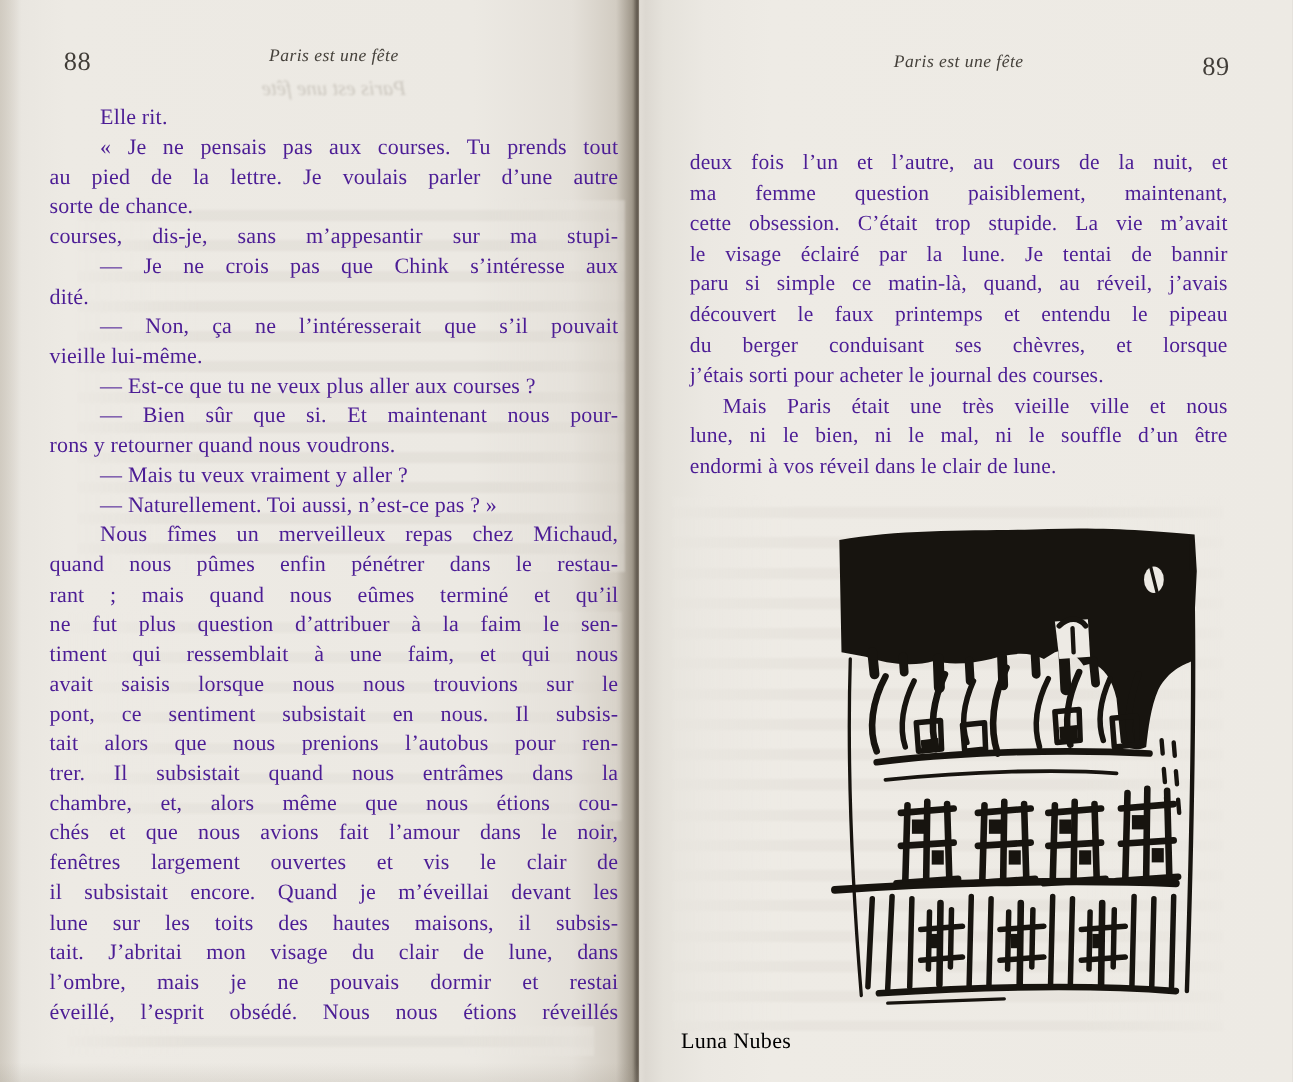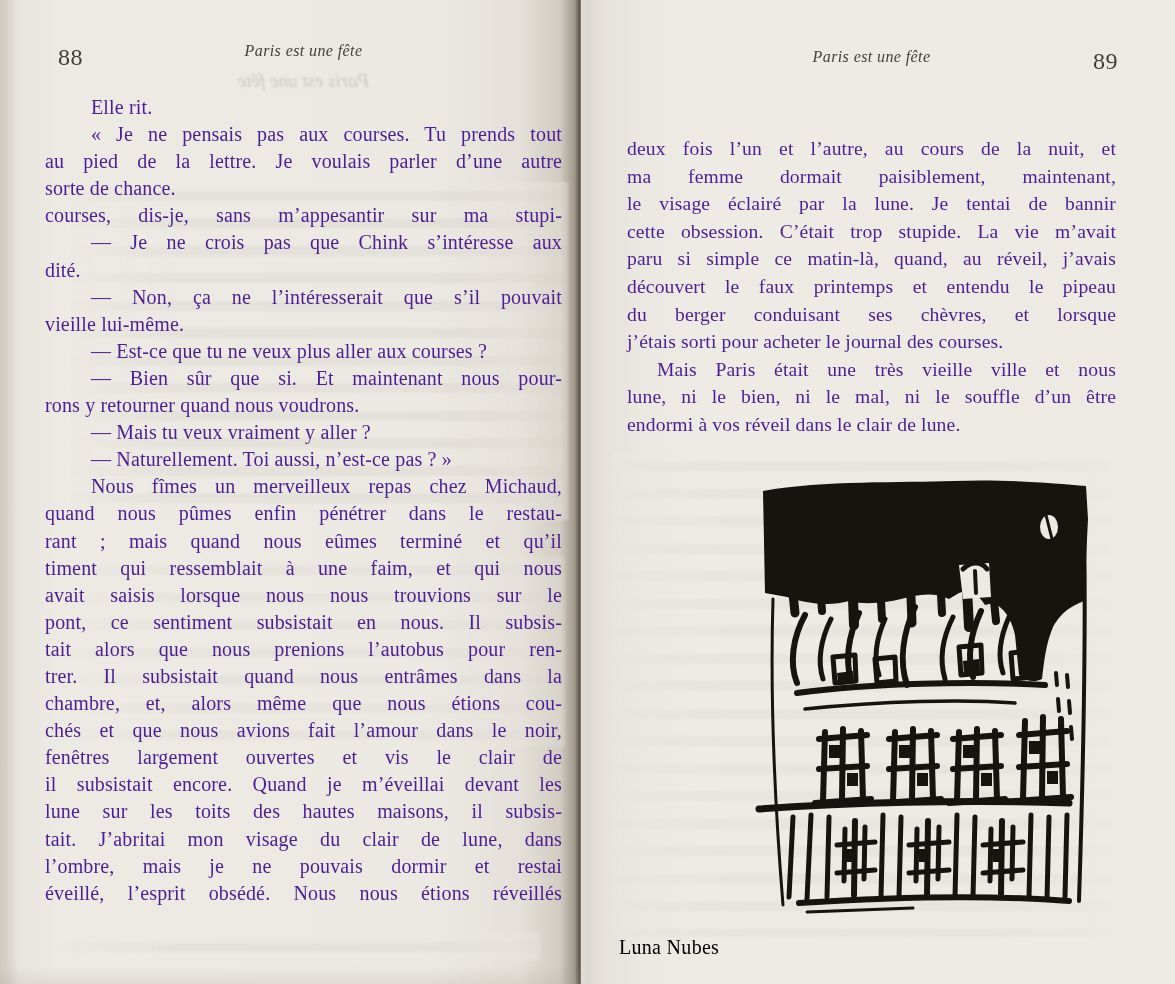--- a/index.html
+++ b/index.html
@@ -65,20 +65,21 @@
       <div class="line ind j">— Non, ça ne l’intéresserait que s’il pouvait</div>
       <div class="line">vieille lui-même.</div>
       <div class="line ind">— Est-ce que tu ne veux plus aller aux courses ?</div>
       <div class="line ind j">— Bien sûr que si. Et maintenant nous pour-</div>
       <div class="line">rons y retourner quand nous voudrons.</div>
       <div class="line ind">— Mais tu veux vraiment y aller ?</div>
       <div class="line ind">— Naturellement. Toi aussi, n’est-ce pas ? »</div>
       <div class="line ind j">Nous fîmes un merveilleux repas chez Michaud,</div>
       <div class="line j">quand nous pûmes enfin pénétrer dans le restau-</div>
       <div class="line j">rant ; mais quand nous eûmes terminé et qu’il</div>
+      <div class="line j">ne fut plus question d’attribuer à la faim le sen-</div>
       <div class="line j">timent qui ressemblait à une faim, et qui nous</div>
       <div class="line j">avait saisis lorsque nous nous trouvions sur le</div>
       <div class="line j">pont, ce sentiment subsistait en nous. Il subsis-</div>
       <div class="line j">tait alors que nous prenions l’autobus pour ren-</div>
       <div class="line j">trer. Il subsistait quand nous entrâmes dans la</div>
       <div class="line j">chambre, et, alors même que nous étions cou-</div>
       <div class="line j">chés et que nous avions fait l’amour dans le noir,</div>
       <div class="line j">fenêtres largement ouvertes et vis le clair de</div>
       <div class="line j">il subsistait encore. Quand je m’éveillai devant les</div>
       <div class="line j">lune sur les toits des hautes maisons, il subsis-</div>
@@ -91,23 +92,23 @@
 
   <div id="right-page" class="page"></div>
 
   <div class="rtitle" style="left:627px;top:48px;width:489px;">Paris est une fête</div>
   <div class="pnum" style="left:1093px;top:48px;">89</div>
 
   <div class="ghost" style="left:612px;top:452px;width:500px;height:485px;opacity:.4;"></div>
 
   <div id="right-body" class="col">
       <div class="line j">deux fois l’un et l’autre, au cours de la nuit, et</div>
-      <div class="line j">ma femme dormait paisiblement, maintenant,</div>
+      <div class="line j">ma femme question paisiblement, maintenant,</div>
+      <div class="line j">cette obsession. C’était trop stupide. La vie m’avait</div>
       <div class="line j">le visage éclairé par la lune. Je tentai de bannir</div>
-      <div class="line j">cette obsession. C’était trop stupide. La vie m’avait</div>
       <div class="line j">paru si simple ce matin-là, quand, au réveil, j’avais</div>
       <div class="line j">découvert le faux printemps et entendu le pipeau</div>
       <div class="line j">du berger conduisant ses chèvres, et lorsque</div>
       <div class="line">j’étais sorti pour acheter le journal des courses.</div>
       <div class="line ind j">Mais Paris était une très vieille ville et nous</div>
       <div class="line j">lune, ni le bien, ni le mal, ni le souffle d’un être</div>
       <div class="line">endormi à vos réveil dans le clair de lune.</div>
     </div>
 
   <svg id="illustration" viewBox="0 0 342 442">

